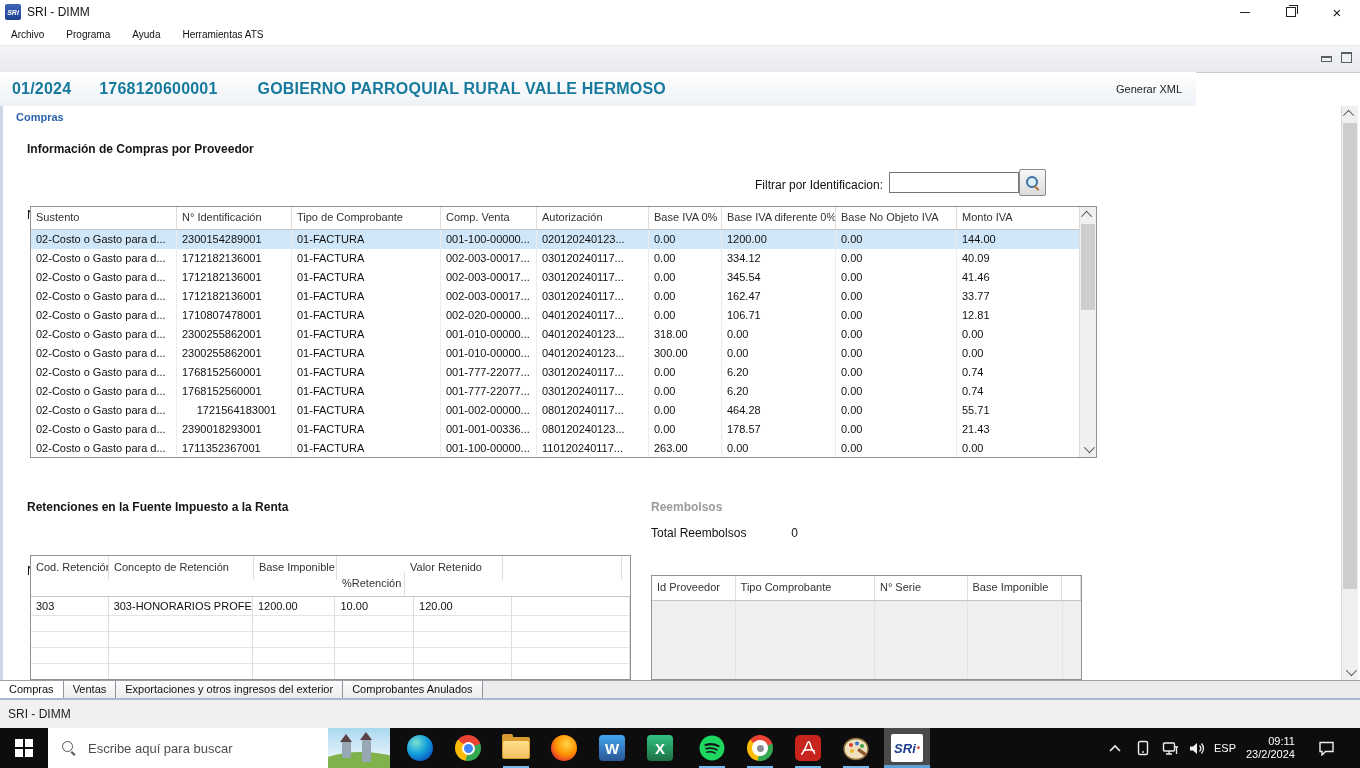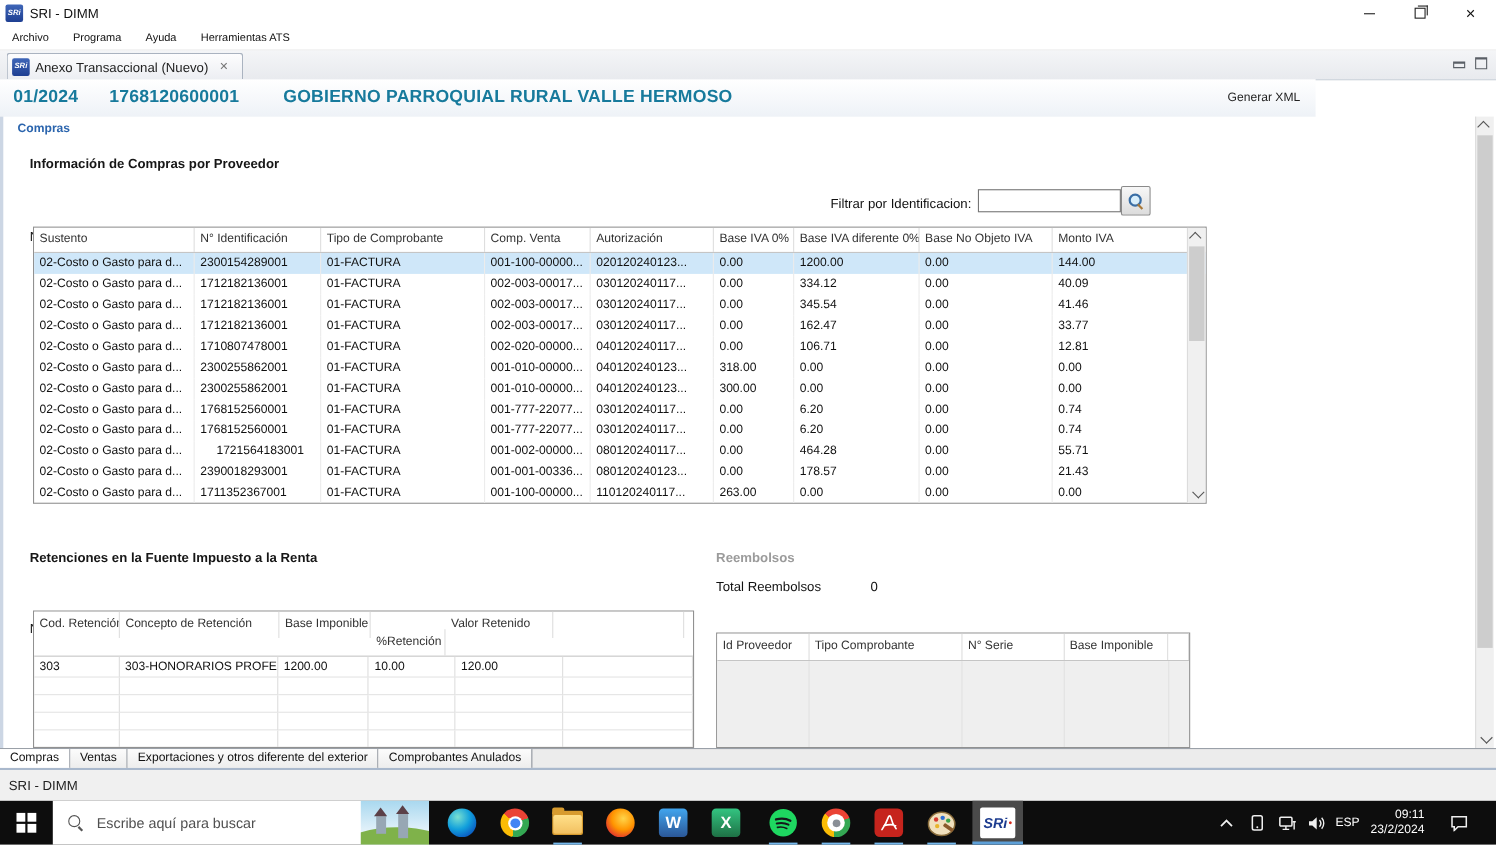--- a/index.html
+++ b/index.html
@@ -148,25 +148,20 @@
 </div>
 
 <div class="abs menubar">
   <div class="menu-item">Archivo</div>
   <div class="menu-item">Programa</div>
   <div class="menu-item">Ayuda</div>
   <div class="menu-item">Herramientas ATS</div>
 </div>
 
 <div class="abs tabstrip">
-  <div class="etab">
-    <div class="sri-mini" style="margin:0;">SRi</div>
-    <span class="etab-label">Anexo Transaccional (Nuevo)</span>
-    <span class="etab-close">✕</span>
-  </div>
   <div class="view-btns">
     <div class="vb vb-min"></div>
     <div class="vb vb-max"></div>
   </div>
 </div>
 
 <div class="abs formheader">
   <span class="fh-text fh-period">01/2024</span>
   <span class="fh-text fh-ruc">1768120600001</span>
   <span class="fh-text fh-name">GOBIERNO PARROQUIAL RURAL VALLE HERMOSO</span>
@@ -451,21 +446,21 @@
     <div class="thumb" style="top:17px;height:466px;"></div>
     <div class="arr" style="bottom:0;">
         <div class="chev dn"></div>
       </div>
   </div>
 </div>
 
 <div class="abs bottomtabs">
   <div class="btab active">Compras</div>
   <div class="btab">Ventas</div>
-  <div class="btab">Exportaciones y otros diferente del exterior</div>
+  <div class="btab">Exportaciones y otros ingresos del exterior</div>
   <div class="btab">Comprobantes Anulados</div>
 </div>
 
 <div class="abs statusbar">
   <span class="status-text">SRI - DIMM</span>
 </div>
 
 <div class="abs taskbar">
   <div class="start">
     <div class="winlogo">

